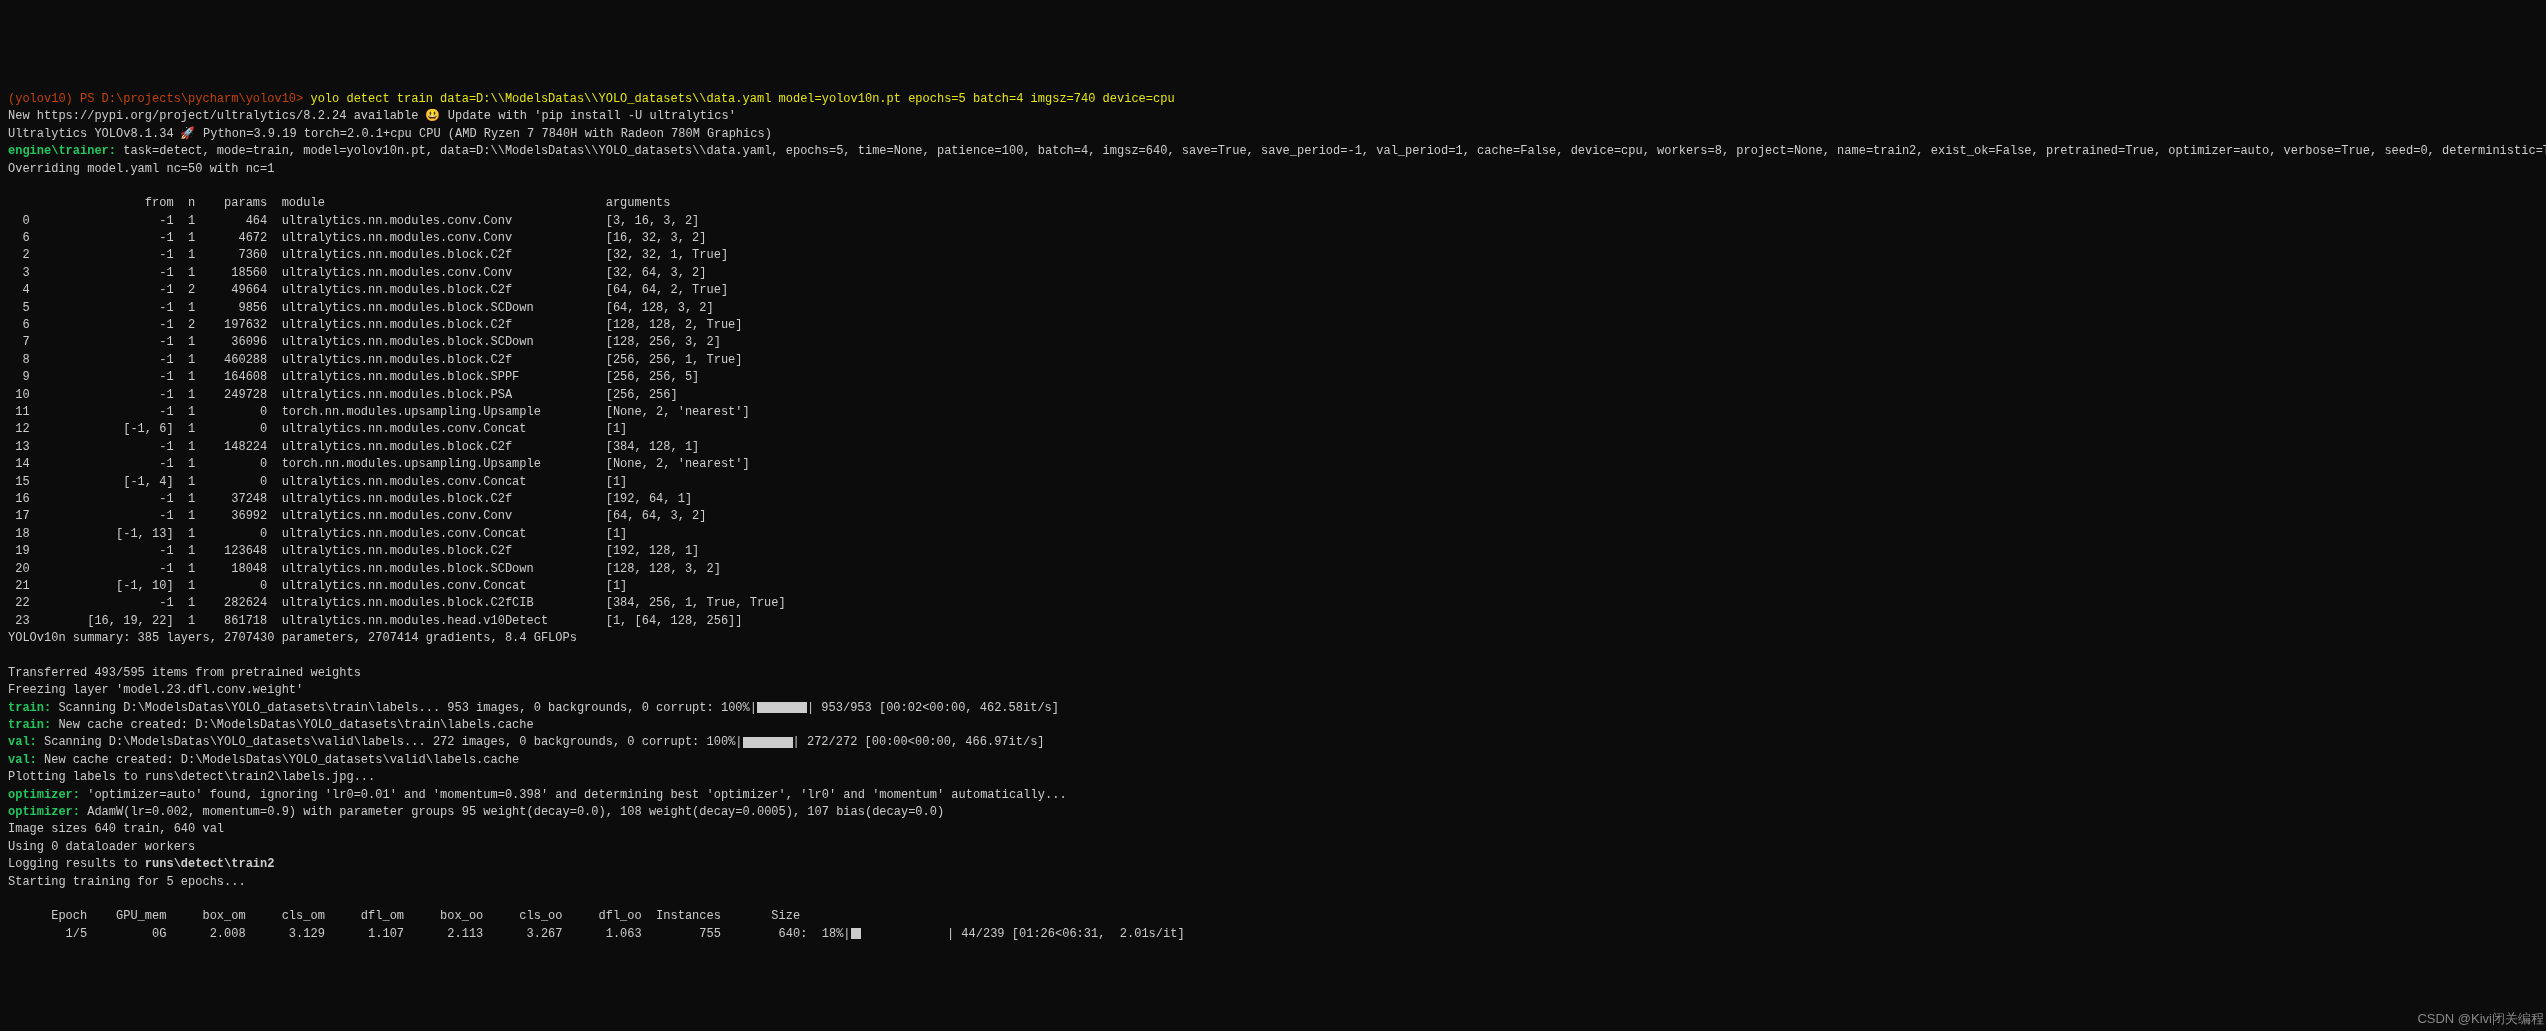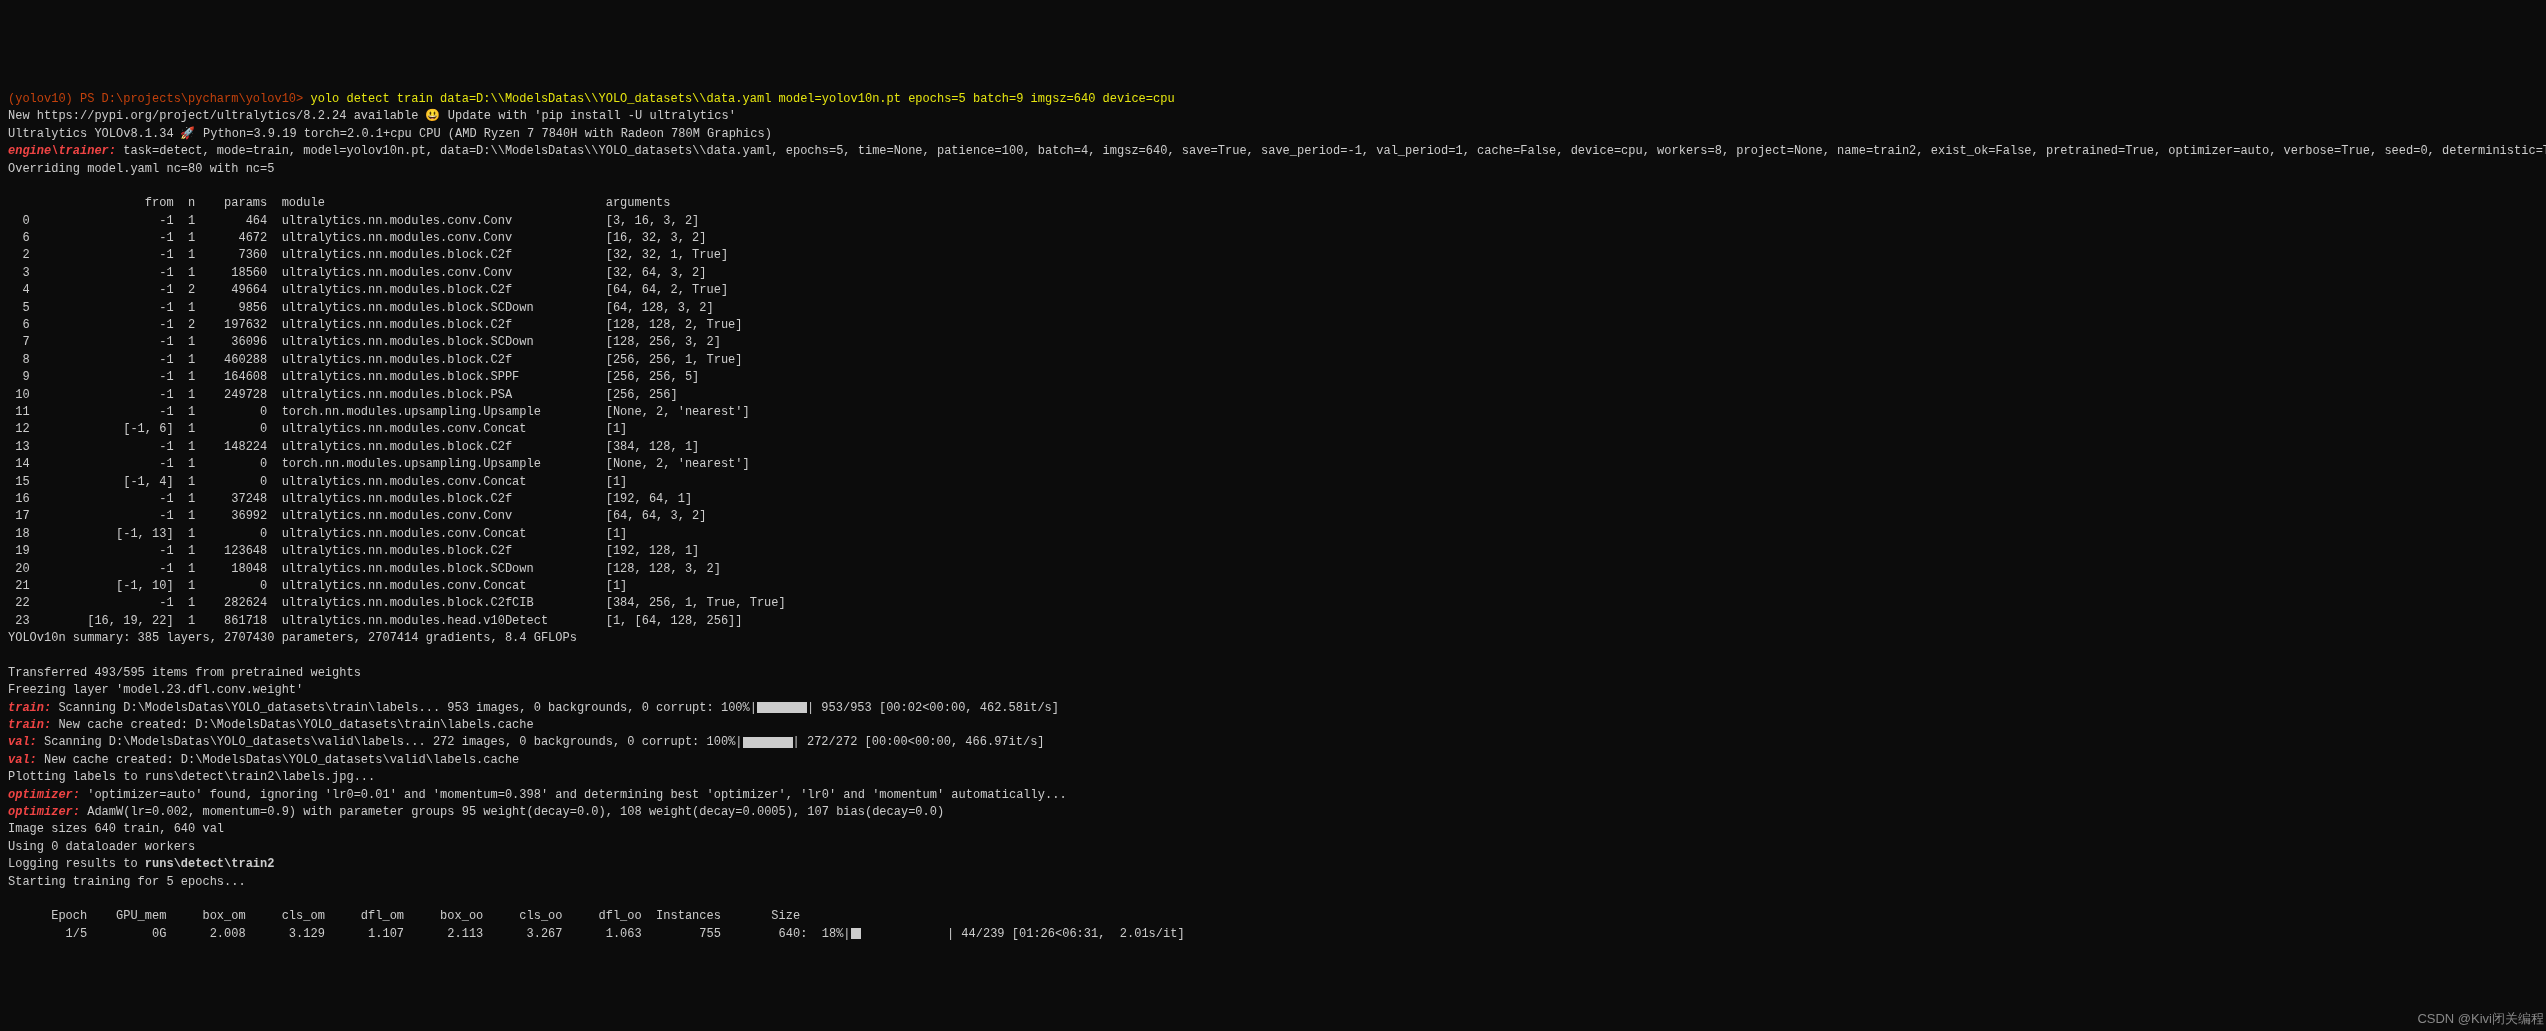--- a/index.html
+++ b/index.html
@@ -8,21 +8,21 @@
       background: #0c0c0c;
       color: #cccccc;
       font-family: "Consolas", "Courier New", monospace;
       font-size: 12px;
       line-height: 1.45;
       white-space: pre;
       overflow-x: auto;
     }
     .prompt { color: #c2410c; }
     .yellow { color: #e5e510; }
-    .cyan { color: #ef4444; font-style: italic; }
+    .cyan { color: #22c55e; }
     .bold { font-weight: bold; }
     .bar-fill {
       display: inline-block;
       background: #cccccc;
       height: 11px;
       vertical-align: middle;
     }
     .bar-remain { display: inline; }
     .watermark {
       position: fixed;
@@ -32,25 +32,25 @@
       font-size: 13px;
       font-family: sans-serif;
     }
   </style>
 </head>
 <body>
 
 
 
 <div>
-<span class="prompt">(yolov10) PS D:\projects\pycharm\yolov10&gt; </span><span class="yellow">yolo detect train data=D:\\ModelsDatas\\YOLO_datasets\\data.yaml model=yolov10n.pt epochs=5 batch=9 imgsz=640 device=cpu</span>
+<span class="prompt">(yolov10) PS D:\projects\pycharm\yolov10&gt; </span><span class="yellow">yolo detect train data=D:\\ModelsDatas\\YOLO_datasets\\data.yaml model=yolov10n.pt epochs=5 batch=4 imgsz=740 device=cpu</span>
 <span>New https://pypi.org/project/ultralytics/8.2.24 available </span>😃<span> Update with 'pip install -U ultralytics'</span>
 <span>Ultralytics YOLOv8.1.34 </span>🚀<span> Python=3.9.19 torch=2.0.1+cpu CPU (AMD Ryzen 7 7840H with Radeon 780M Graphics)</span>
 <span class="cyan bold">engine\trainer:</span><span> task=detect, mode=train, model=yolov10n.pt, data=D:\\ModelsDatas\\YOLO_datasets\\data.yaml, epochs=5, time=None, patience=100, batch=4, imgsz=640, save=True, save_period=-1, val_period=1, cache=False, device=cpu, workers=8, project=None, name=train2, exist_ok=False, pretrained=True, optimizer=auto, verbose=True, seed=0, deterministic=True, single_cls=False, rect=False, cos_lr=False, close_mosaic=10, resume=False, amp=True, fraction=1.0, profile=False, freeze=None, multi_scale=False, overlap_mask=True, mask_ratio=4, dropout=0.0, val=True, split=val, save_json=False, save_hybrid=False, conf=None, iou=0.7, max_det=300, half=False, dnn=False, plots=True, source=None, vid_stride=1, stream_buffer=False, visualize=False, augment=False, agnostic_nms=False, classes=None, retina_masks=False, embed=None, show=False, save_frames=False, save_txt=False, save_conf=False, save_crop=False, show_labels=True, show_conf=True, show_boxes=True, line_width=None, format=torchscript, keras=False, optimize=False, int8=False, dynamic=False, simplify=False, opset=None, workspace=4, nms=False, lr0=0.01, lrf=0.01, momentum=0.937, weight_decay=0.0005, warmup_epochs=3.0, warmup_momentum=0.8, warmup_bias_lr=0.1, box=7.5, cls=0.5, dfl=1.5, pose=12.0, kobj=1.0, label_smoothing=0.0, nbs=64, hsv_h=0.015, hsv_s=0.7, hsv_v=0.4, degrees=0.0, translate=0.1, scale=0.5, shear=0.0, perspective=0.0, flipud=0.0, fliplr=0.5, bgr=0.0, mosaic=1.0, mixup=0.0, copy_paste=0.0, auto_augment=randaugment, erasing=0.4, crop_fraction=1.0, cfg=None, tracker=botsort.yaml, save_dir=runs\detect\train2</span>
-<span>Overriding model.yaml nc=80 with nc=5</span>
+<span>Overriding model.yaml nc=50 with nc=1</span>
 
 <span>                   from  n    params  module                                       arguments</span>
 <span>  0                  -1  1       464  ultralytics.nn.modules.conv.Conv             [3, 16, 3, 2]</span>
 <span>  6                  -1  1      4672  ultralytics.nn.modules.conv.Conv             [16, 32, 3, 2]</span>
 <span>  2                  -1  1      7360  ultralytics.nn.modules.block.C2f             [32, 32, 1, True]</span>
 <span>  3                  -1  1     18560  ultralytics.nn.modules.conv.Conv             [32, 64, 3, 2]</span>
 <span>  4                  -1  2     49664  ultralytics.nn.modules.block.C2f             [64, 64, 2, True]</span>
 <span>  5                  -1  1      9856  ultralytics.nn.modules.block.SCDown          [64, 128, 3, 2]</span>
 <span>  6                  -1  2    197632  ultralytics.nn.modules.block.C2f             [128, 128, 2, True]</span>
 <span>  7                  -1  1     36096  ultralytics.nn.modules.block.SCDown          [128, 256, 3, 2]</span>

